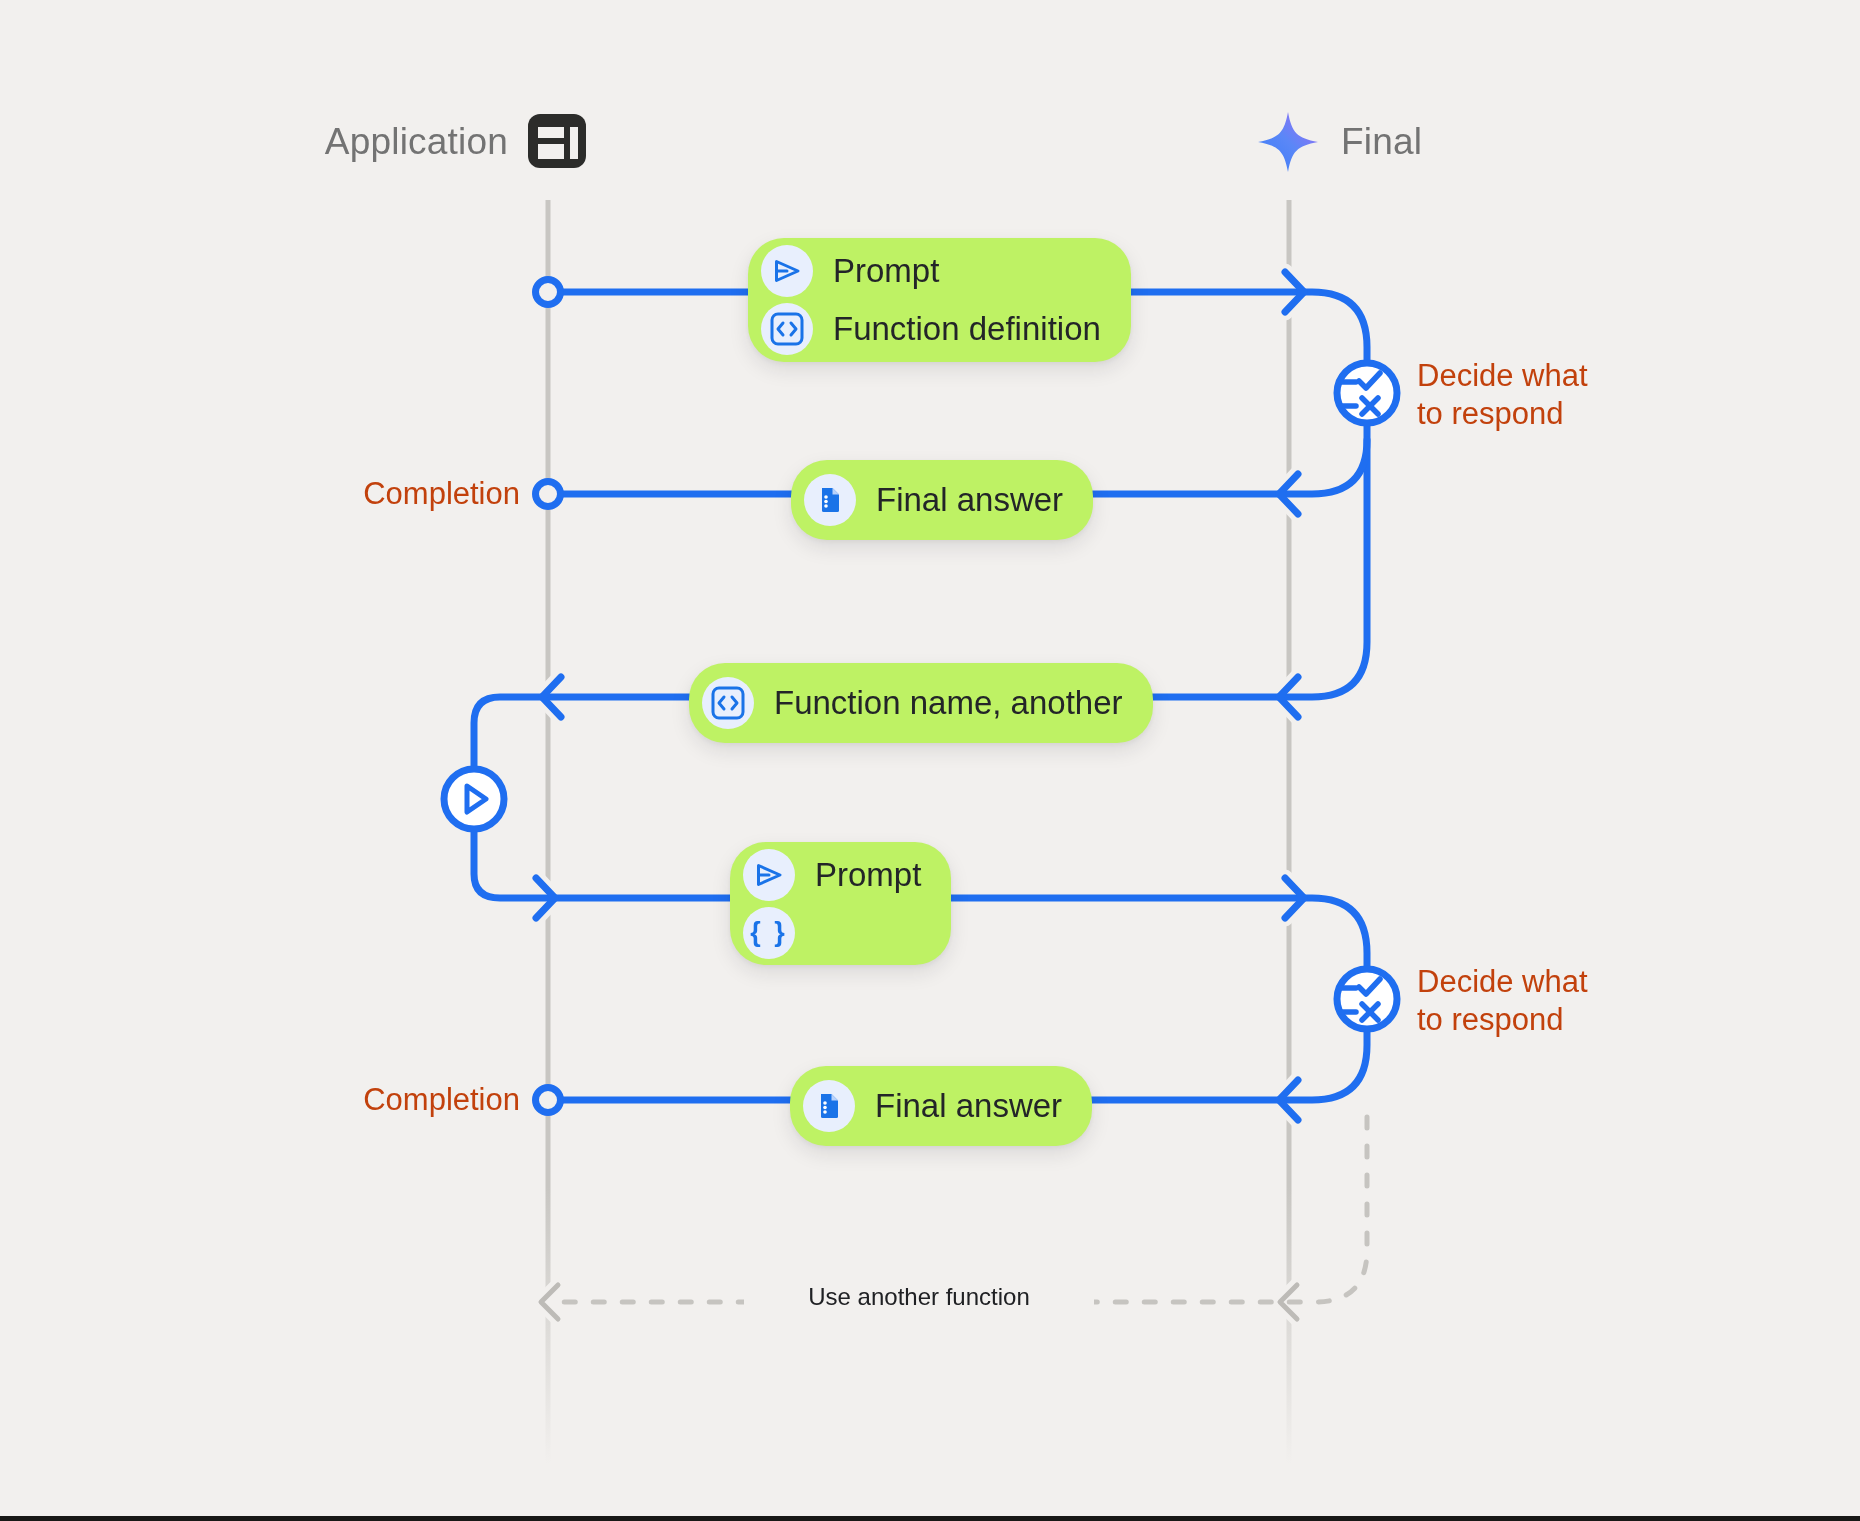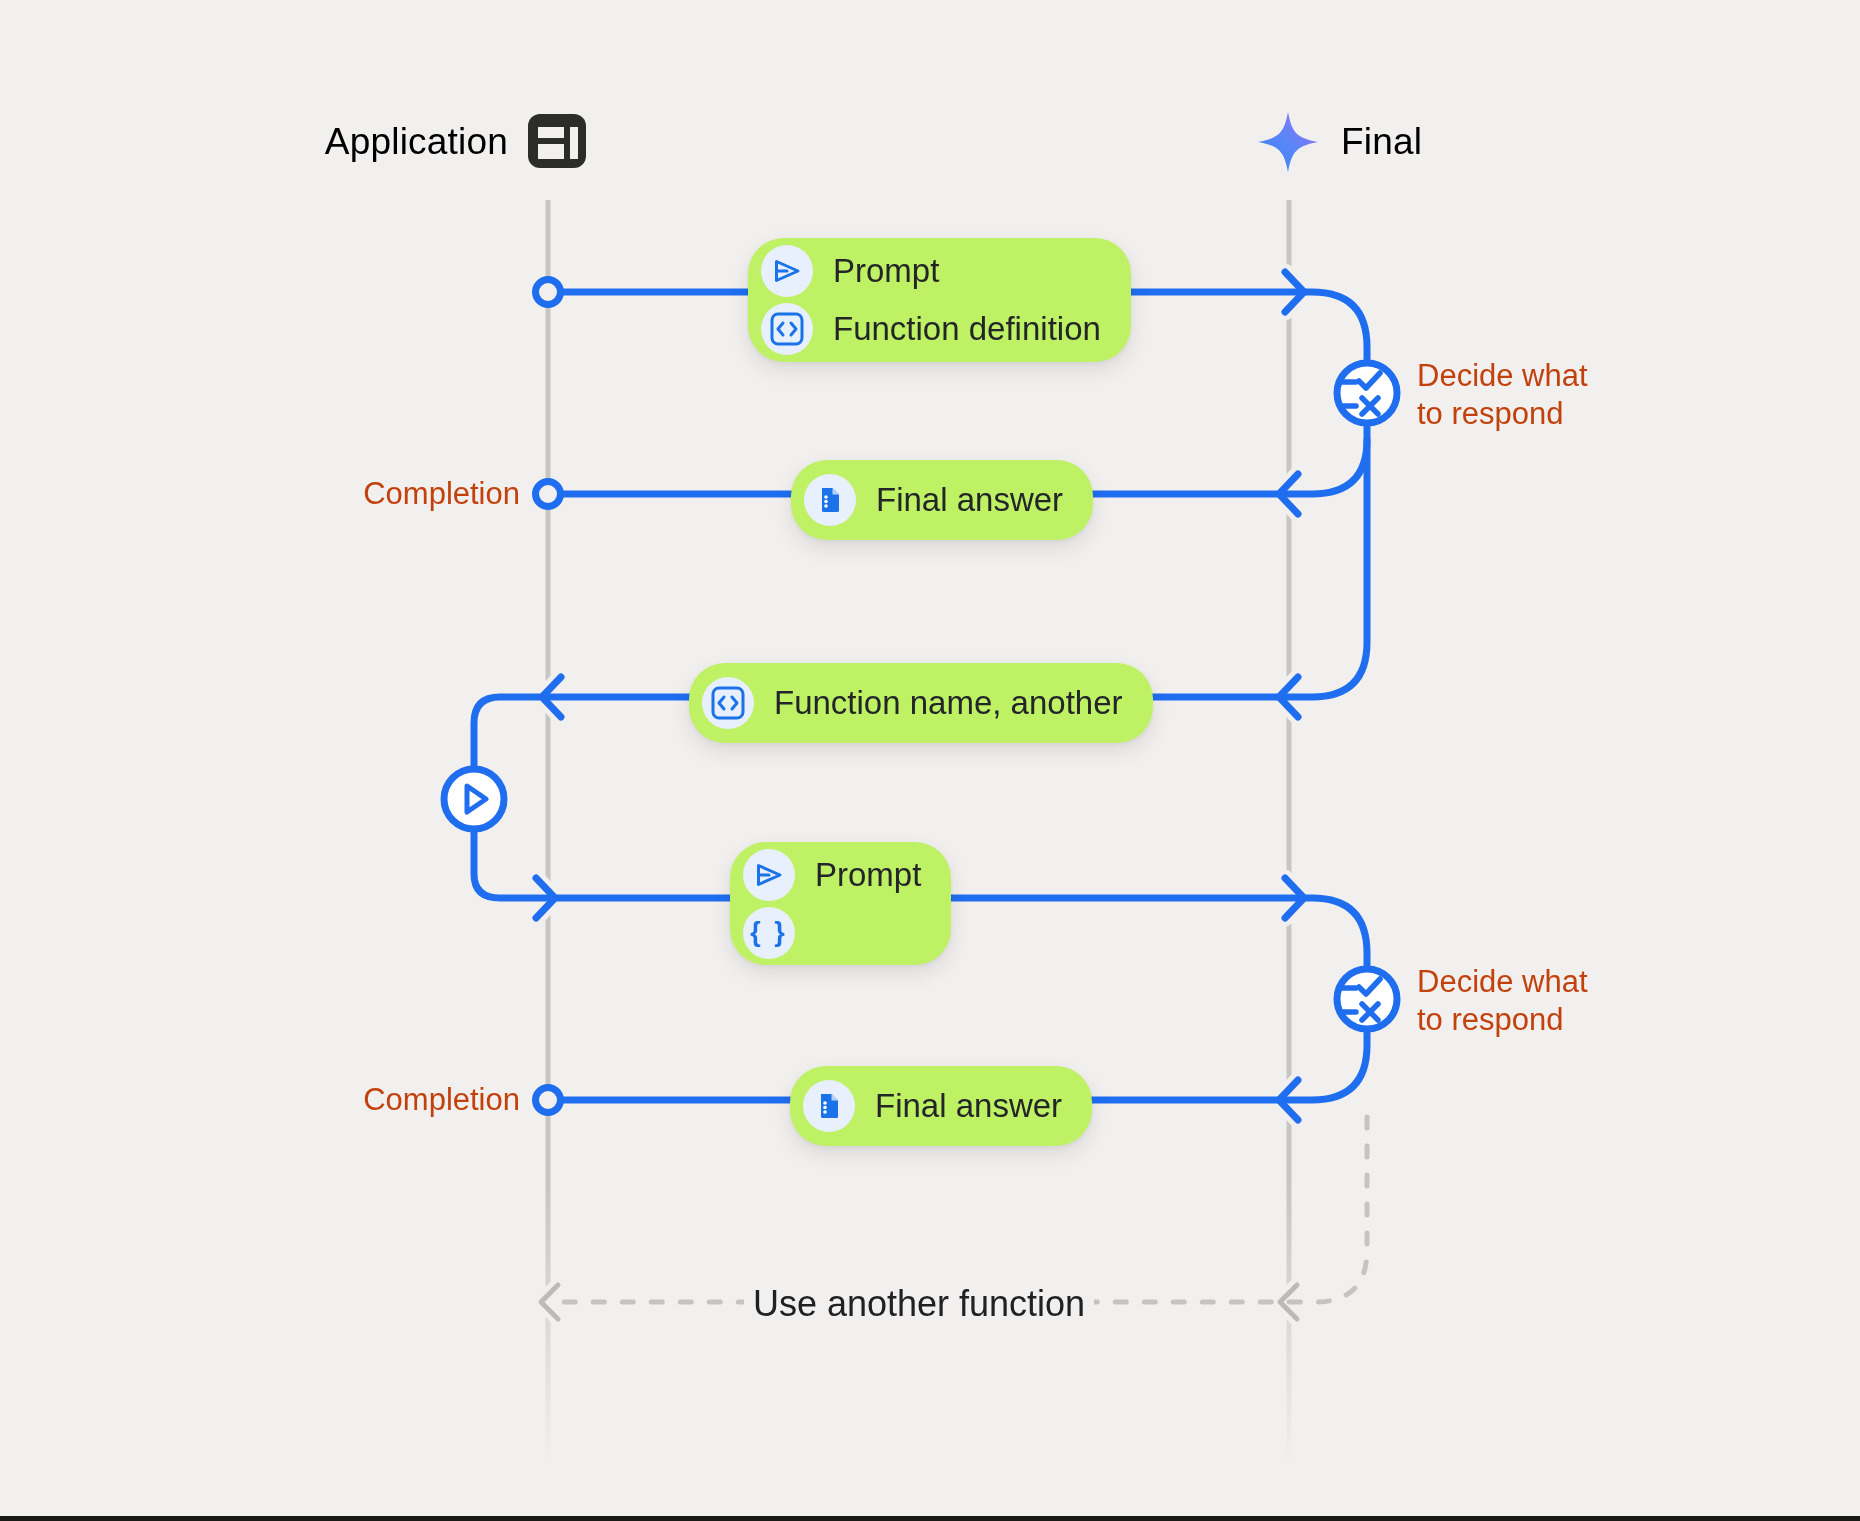--- a/index.html
+++ b/index.html
@@ -3,21 +3,21 @@
 <meta charset="utf-8">
 <style>
   html,body{margin:0;padding:0;background:#e9e7e4;}
   .stage{
     position:relative;width:1860px;height:1521px;overflow:hidden;
     background:#f2f0ee;
     font-family:"Liberation Sans", sans-serif;
   }
   .stage svg.flow{position:absolute;left:0;top:0;}
   .hdr{
-    position:absolute;font-size:37px;color:#000000;letter-spacing:.2px;
+    position:absolute;font-size:37px;color:#737373;letter-spacing:.2px;
     white-space:nowrap;
   }
   .blue-label{
     position:absolute;color:#c2410c;font-size:31px;line-height:38px;white-space:nowrap;
   }
   .right-align{text-align:right;}
   .pill{
     position:absolute;background:#bef264;border-radius:36px;
     box-shadow:0 8px 20px rgba(32,33,36,.10),0 2px 4px rgba(32,33,36,.05);
     display:flex;flex-direction:column;justify-content:center;gap:6px;
@@ -27,21 +27,21 @@
   .chip{
     width:52px;height:52px;border-radius:50%;background:#e8effd;flex:0 0 auto;
     display:flex;align-items:center;justify-content:center;
   }
   .plabel{
     margin-left:20px;padding-right:30px;font-size:33px;color:#232528;white-space:nowrap;
   }
   .braces{font-size:27px;font-weight:700;color:#1a73e8;letter-spacing:3px;}
   .use-fn{
     position:absolute;left:744px;top:1281px;width:350px;text-align:center;
-    background:#f2f0ee;color:#202124;font-size:36px;font-weight:500;white-space:nowrap;
+    background:#f2f0ee;color:#202124;font-size:24px;font-weight:500;white-space:nowrap;
     padding:2px 0;
   }
   .bottom-bar{position:absolute;left:0;bottom:0;width:100%;height:5px;background:#181816;}
 </style>
 </head>
 <body>
 
 <div class="stage">
 
   <svg class="flow" width="1860" height="1521" viewBox="0 0 1860 1521">

